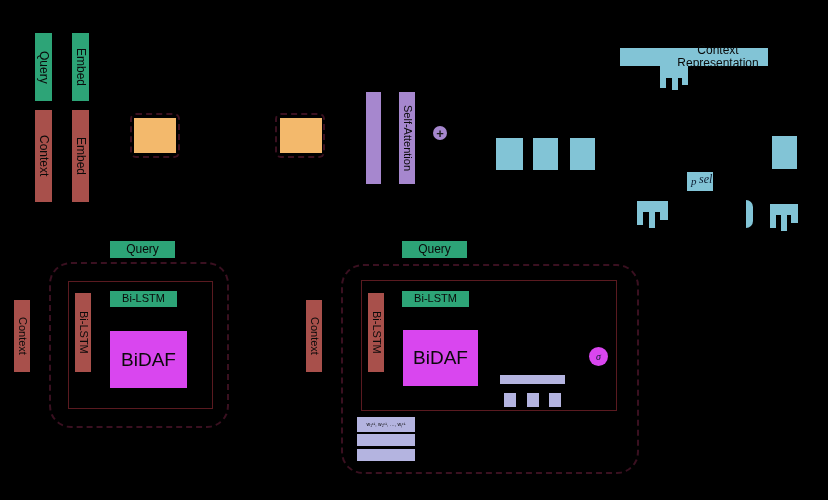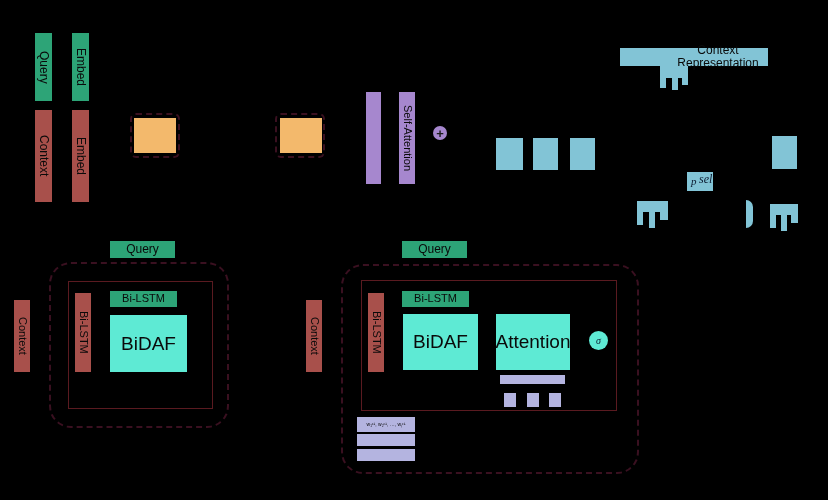--- a/index.html
+++ b/index.html
@@ -14,21 +14,21 @@
        text-align:center;color:#0a0a0a;line-height:1.05;}
 
   
   .vert{writing-mode:vertical-rl;text-orientation:mixed;}
 
   .green{background:#2da477;}
   .red{background:#a8504b;}
   .orange{background:#f3b96c;}
   .purple{background:#a687ce;}
   .teal{background:#82c4d6;}
-  .blue{background:#5eead4;}
+  .blue{background:#d946ef;margin-top:16px;}
   .lav{background:#b4b4e0;}
 
   .dash{border:2px dashed #3a1020;background:transparent;}
   .solid{border:1.5px solid #5a1a20;background:transparent;}
   .rounded{border-radius:22px;}
 
   .plus{border-radius:50%;display:flex;align-items:center;
         justify-content:center;font-size:13px;color:#1a1a1a;font-weight:700;}
   .sigma{border-radius:50%;display:flex;align-items:center;
          justify-content:center;font-size:10px;color:#0b1a30;
@@ -113,21 +113,20 @@
   <div class="box green lbl f12" style="left:402px;top:241px;width:65px;height:17px;">Query</div>
 
   <div class="box red lbl vert f11" style="left:306px;top:300px;width:16px;height:72px;">Context</div>
 
   <div class="box red lbl vert f11" style="left:368px;top:293px;width:16px;height:79px;">Bi-LSTM</div>
 
   <div class="box green lbl f11" style="left:402px;top:291px;width:67px;height:16px;">Bi-LSTM</div>
 
   <div class="box blue lbl f19" style="left:403px;top:314px;width:75px;height:56px;">BiDAF</div>
 
-  <div class="box blue lbl f19" style="left:496px;top:314px;width:74px;height:56px;">Attention</div>
 
   <div class="box blue sigma" style="left:589px;top:331px;width:19px;height:19px;">σ</div>
 
   <div class="box lav" style="left:500px;top:375px;width:65px;height:9px;"></div>
 
   <div class="box lav lbl f5" style="left:504px;top:393px;width:12px;height:14px;"></div>
   <div class="box lav lbl f5" style="left:527px;top:393px;width:12px;height:14px;"></div>
   <div class="box lav lbl f5" style="left:549px;top:393px;width:12px;height:14px;"></div>
 
   <div class="box lav lbl f5" style="left:357px;top:417px;width:58px;height:15px;">w₁ᶜ¹, w₂ᶜ¹, …, wⱼᶜ¹</div>

